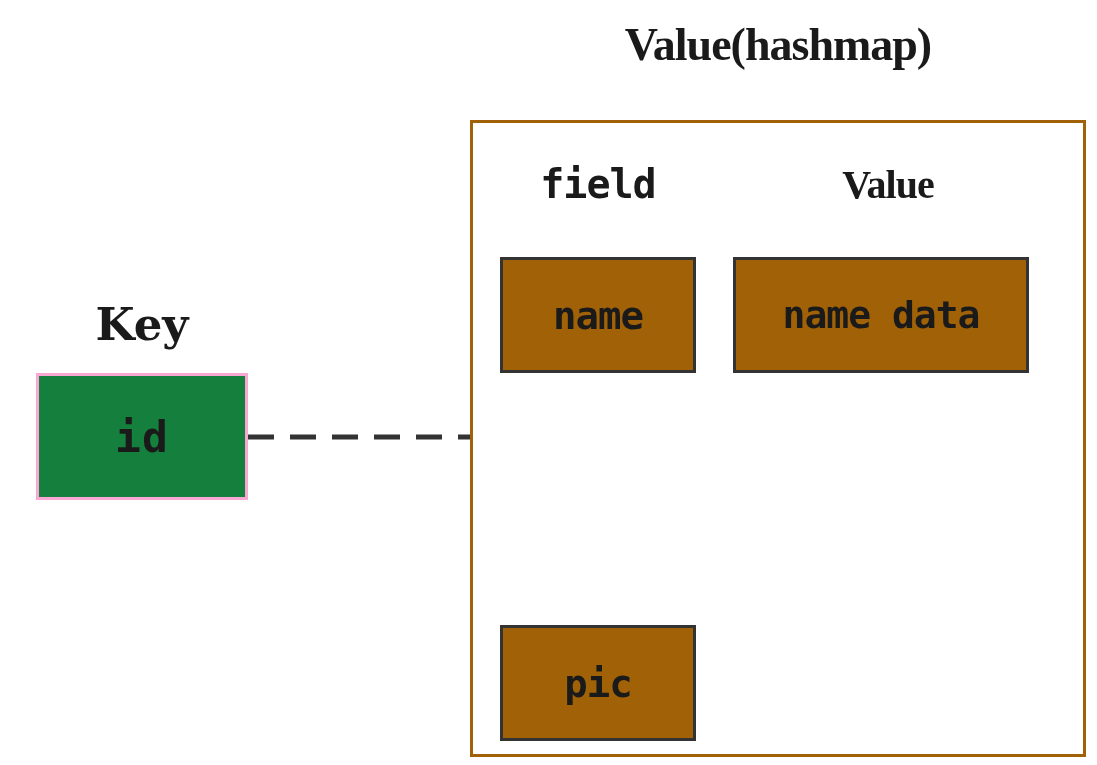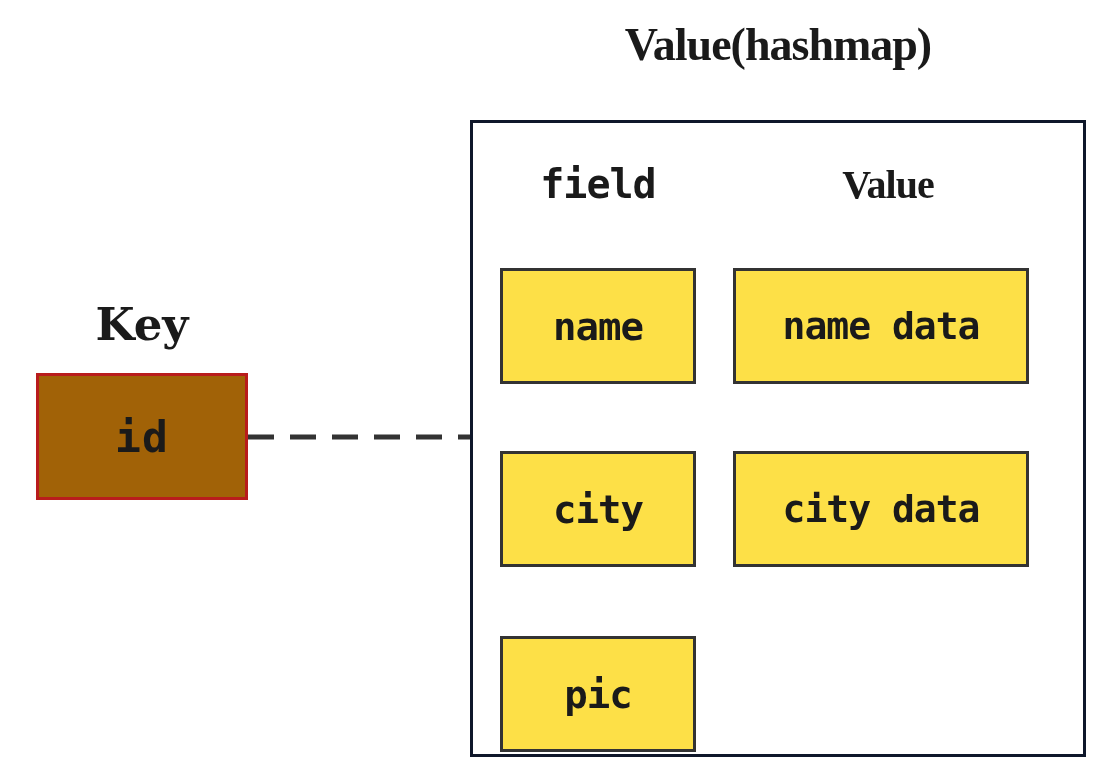--- a/index.html
+++ b/index.html
@@ -50,22 +50,22 @@
     letter-spacing: 0px;
     color: #1a1a1a;
   }
 
   .key-box {
     position: absolute;
     left: 36px;
     top: 373px;
     width: 212px;
     height: 127px;
-    border: 3px solid #b91c1c;
-    background: #a16207;
+    border: 3px solid #f9a8d4;
+    background: #15803d;
     box-sizing: border-box;
     display: flex;
     align-items: center;
     justify-content: center;
   }
   .key-box .cell-text {
     font-family: "DejaVu Sans Mono", monospace;
     font-size: 43px;
     font-weight: 700;
     color: #1a1a1a;
@@ -81,21 +81,21 @@
     height: 12px;
   }
 
   
   .hashmap-box {
     position: absolute;
     left: 470px;
     top: 120px;
     width: 616px;
     height: 637px;
-    border: 3px solid #0f172a;
+    border: 3px solid #a16207;
     background: #ffffff;
     box-sizing: border-box;
   }
 
   .col-header {
     position: absolute;
     top: 38px;
     text-align: center;
     font-family: "DejaVu Sans Mono", monospace;
     font-size: 40px;
@@ -112,24 +112,24 @@
     left: 0;
     width: 100%;
     height: 116px;
   }
   .row-1 { top: 130px; }
   .row-2 { top: 313px; }
   .row-3 { top: 498px; }
 
   .cell {
     position: absolute;
-    top: 15px;
+    top: 4px;
     height: 116px;
     border: 3px solid #333333;
-    background: #fde047;
+    background: #a16207;
     box-sizing: border-box;
     display: flex;
     align-items: center;
     justify-content: center;
   }
   .cell.field-cell { left: 27px;  width: 196px; }
   .cell.value-cell { left: 260px; width: 296px; }
 
   .cell-text {
     font-family: "DejaVu Sans Mono", monospace;
@@ -166,28 +166,20 @@
 
     <div class="row row-1">
       <div class="cell field-cell">
         <span class="cell-text">name</span>
       </div>
       <div class="cell value-cell">
         <span class="cell-text">name data</span>
       </div>
     </div>
 
-    <div class="row row-2">
-      <div class="cell field-cell">
-        <span class="cell-text">city</span>
-      </div>
-      <div class="cell value-cell">
-        <span class="cell-text">city data</span>
-      </div>
-    </div>
 
     <div class="row row-3">
       <div class="cell field-cell">
         <span class="cell-text">pic</span>
       </div>
     </div>
 
   </div>
 </div>
 

